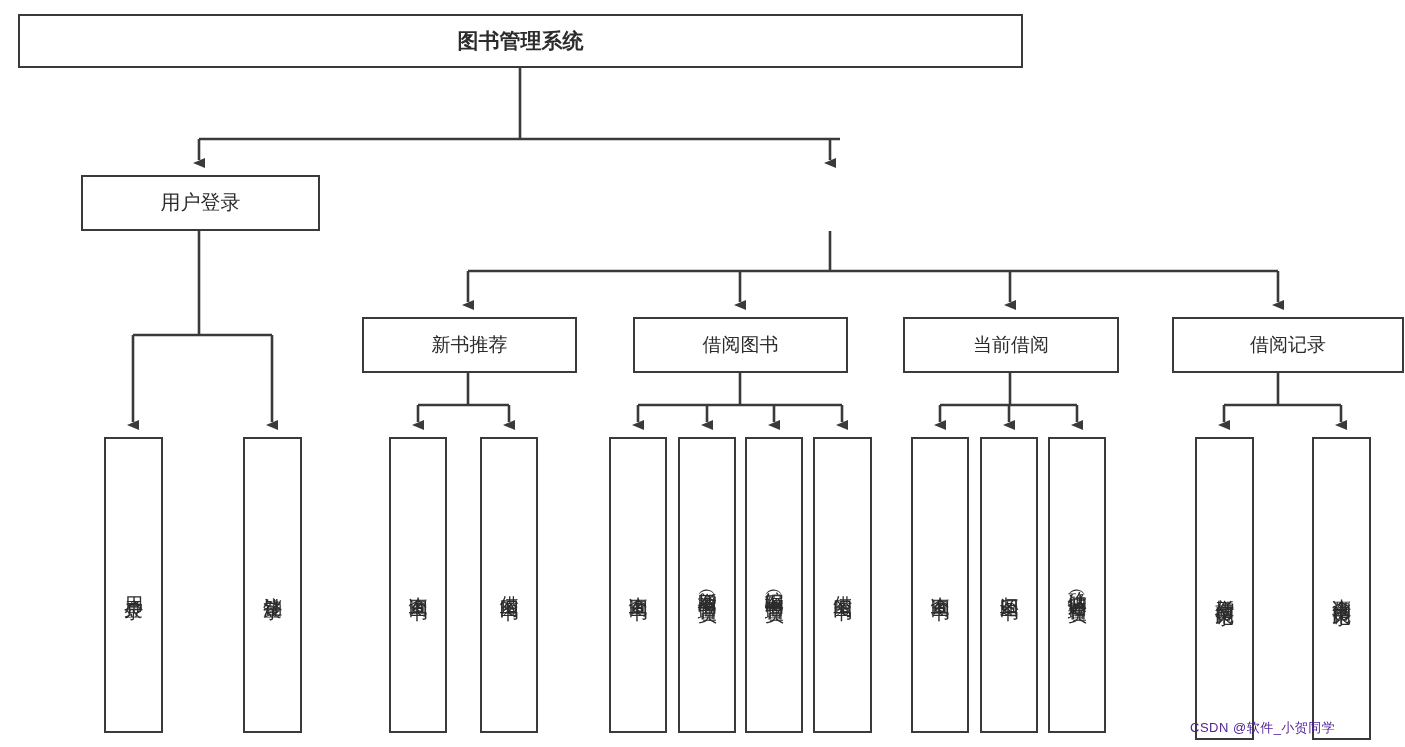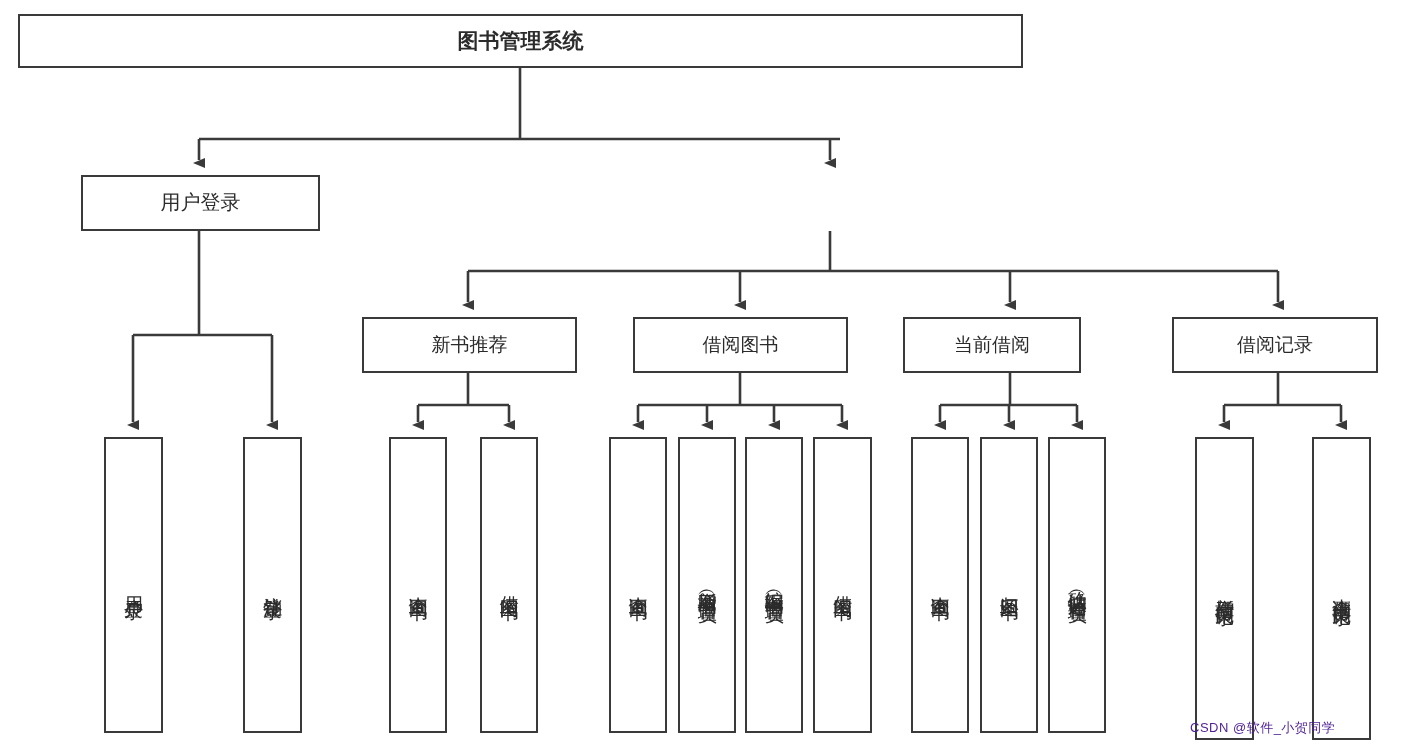--- a/index.html
+++ b/index.html
@@ -134,24 +134,24 @@
   <div class="node level1" style="left:81px; top:175px; width:239px; height:56px;">
     <span>用户登录</span>
   </div>
 
   <div class="node level2" style="left:362px; top:317px; width:215px; height:56px;">
     <span>新书推荐</span>
   </div>
   <div class="node level2" style="left:633px; top:317px; width:215px; height:56px;">
     <span>借阅图书</span>
   </div>
-  <div class="node level2" style="left:903px; top:317px; width:178px; height:56px;">
+  <div class="node level2" style="left:903px; top:317px; width:216px; height:56px;">
     <span>当前借阅</span>
   </div>
-  <div class="node level2" style="left:1172px; top:317px; width:206px; height:56px;">
+  <div class="node level2" style="left:1172px; top:317px; width:232px; height:56px;">
     <span>借阅记录</span>
   </div>
 
   <div class="node leaf" style="left:104px; top:437px; width:59px; height:296px;">
     <span class="leaf-text">用户登录</span>
   </div>
   <div class="node leaf" style="left:243px; top:437px; width:59px; height:296px;">
     <span class="leaf-text">注销登录</span>
   </div>
   <div class="node leaf" style="left:389px; top:437px; width:58px; height:296px;">

